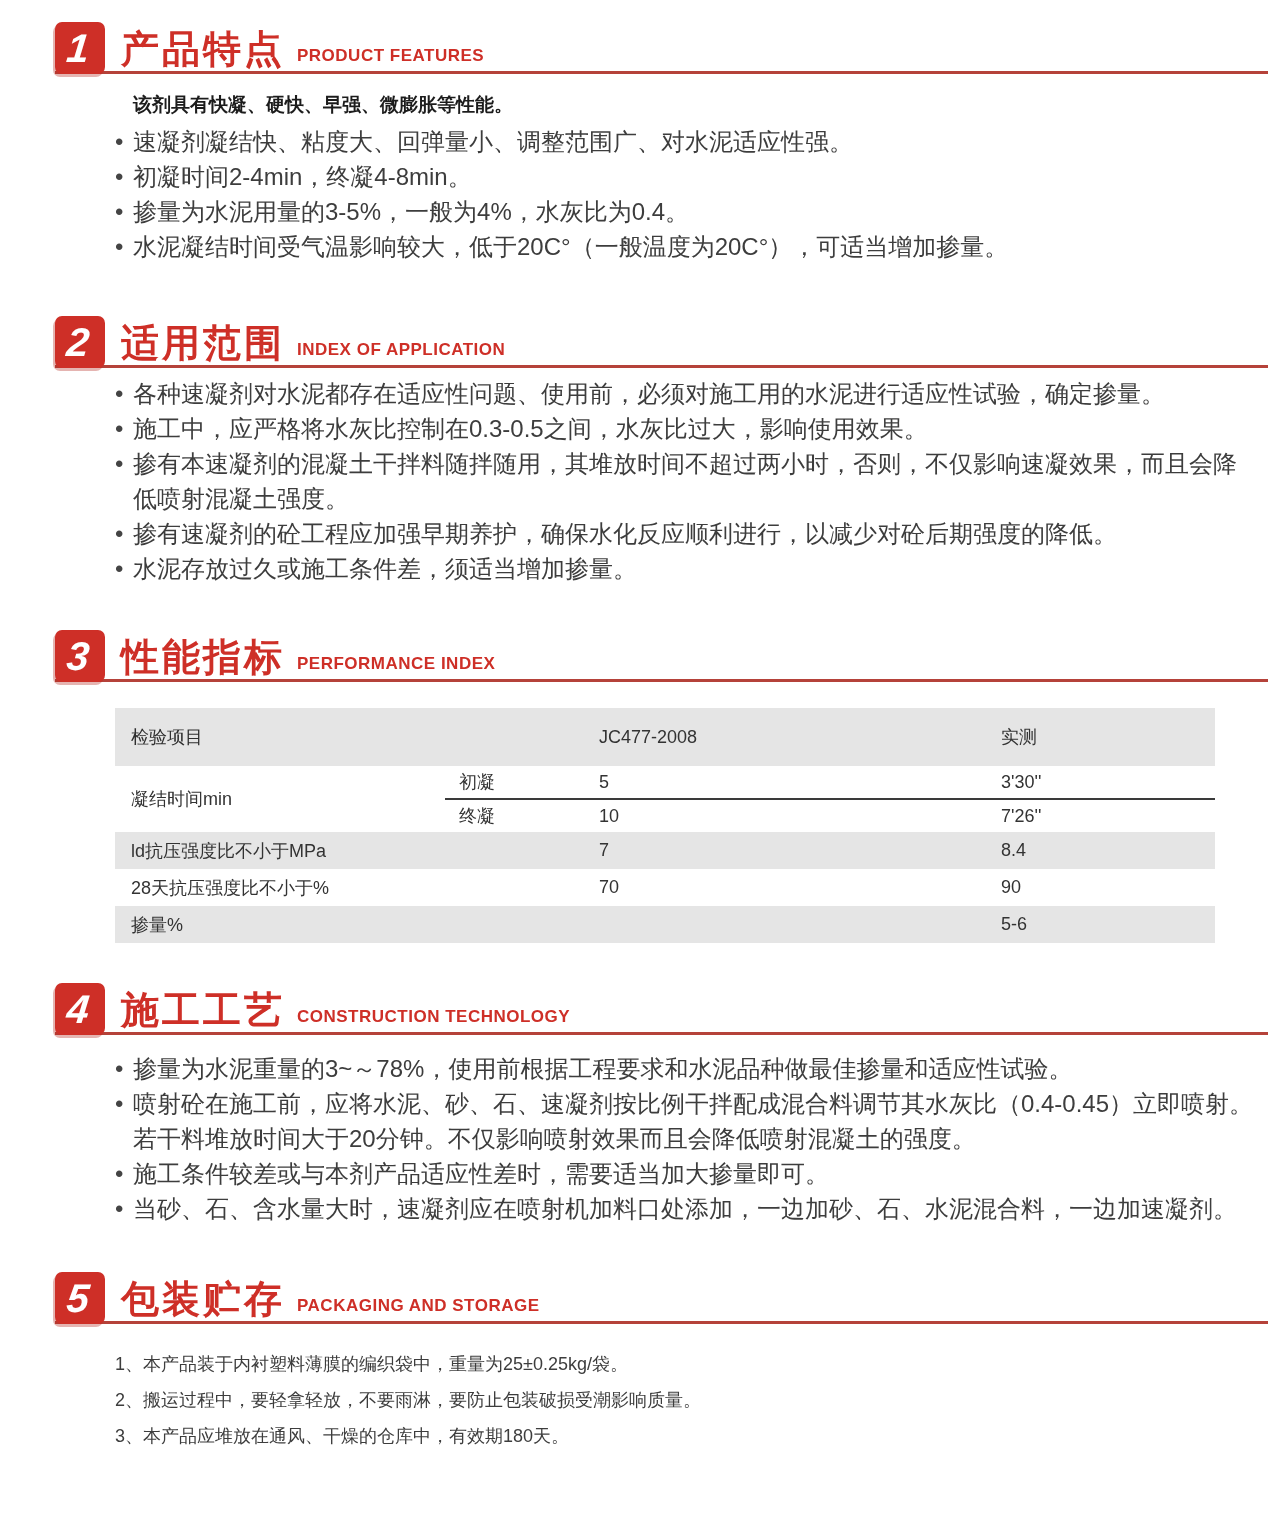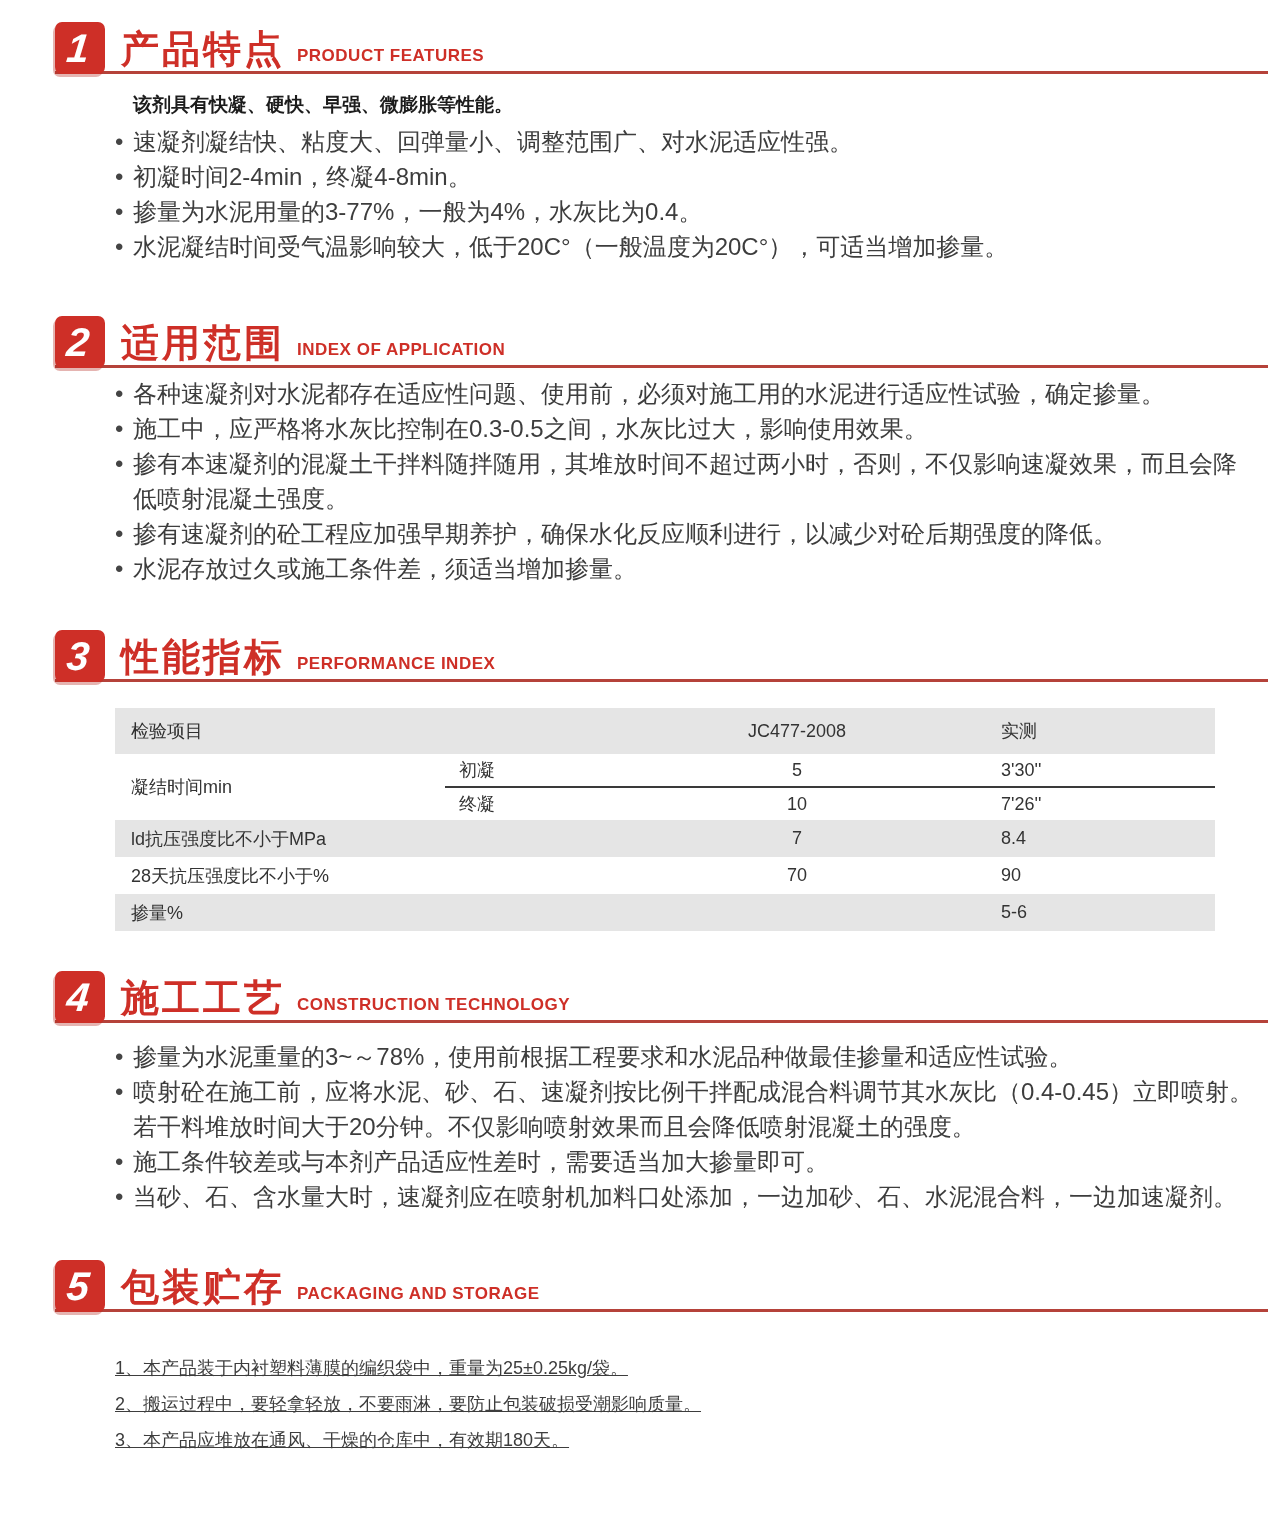--- a/index.html
+++ b/index.html
@@ -75,21 +75,21 @@
     font-size: 18px;
     line-height: 36px;
     color: #3d3d3d;
   }
 
   
   #sec1 .sec-body { margin-bottom: 52px; }
   #sec2 .sec-body { margin-top: 8px; margin-bottom: 44px; }
   #sec3 .sec-body { margin-bottom: 28px; }
   #sec4 .sec-body { margin-top: 16px; margin-bottom: 46px; }
-  #sec5 .sec-body { margin-top: 38px; text-decoration: underline; }
+  #sec5 .sec-body { margin-top: 22px; }
   #sec1 .bullet, #sec2 .bullet { margin-bottom: 0; }
   #sec1 .sec-body .bullet + .bullet,
   #sec2 .sec-body .bullet + .bullet,
   #sec4 .sec-body .bullet + .bullet { margin-top: 0; }
 
   
   .perf-table {
     width: 1100px;
     margin: 26px 0 0 60px;
     border-collapse: collapse;
@@ -100,23 +100,23 @@
   .perf-table col.c1 { width: 30%; }
   .perf-table col.c2 { width: 14%; }
   .perf-table col.c3 { width: 36%; }
   .perf-table col.c4 { width: 20%; }
   .perf-table th, .perf-table td {
     font-weight: 400;
     text-align: left;
     vertical-align: middle;
     padding: 0;
   }
-  .perf-table .head-row th { height: 46px; background: #e5e5e5; margin-top: 24px; }
+  .perf-table .head-row th { height: 58px; background: #e5e5e5; margin-top: 24px; }
   .perf-table .head-row th:first-child { padding-left: 16px; font-weight: 500; color: #2e2e2e; }
-  .perf-table .c-std { text-align: center; }
+  .perf-table .c-std { }
   .perf-table .c-meas { padding-left: 6px; }
   .perf-table .sub-row td { height: 33px; background: #ffffff; }
   .perf-table .sub-row .c-sub { padding-left: 14px; }
   .perf-table td.group-label { padding-left: 16px; background: #ffffff; }
   .perf-table .plain-row td { height: 37px; }
   .perf-table .gray td { background: #e5e5e5; }
   .perf-table .white td { background: #ffffff; }
   .perf-table .plain-row td:first-child { padding-left: 16px; }
 </style>
 </head>
@@ -137,21 +137,21 @@
       <div class="bullet">
           <span class="dot"></span>
           <span class="txt">速凝剂凝结快、粘度大、回弹量小、调整范围广、对水泥适应性强。</span>
         </div>
       <div class="bullet">
           <span class="dot"></span>
           <span class="txt">初凝时间2-4min，终凝4-8min。</span>
         </div>
       <div class="bullet">
           <span class="dot"></span>
-          <span class="txt">掺量为水泥用量的3-77%，一般为4%，水灰比为0.4。</span>
+          <span class="txt">掺量为水泥用量的3-5%，一般为4%，水灰比为0.4。</span>
         </div>
       <div class="bullet">
           <span class="dot"></span>
           <span class="txt">水泥凝结时间受气温影响较大，低于20C°（一般温度为20C°），可适当增加掺量。</span>
         </div>
     </div>
   </section>
 
   <section id="sec2">
     <div class="sec-head">

